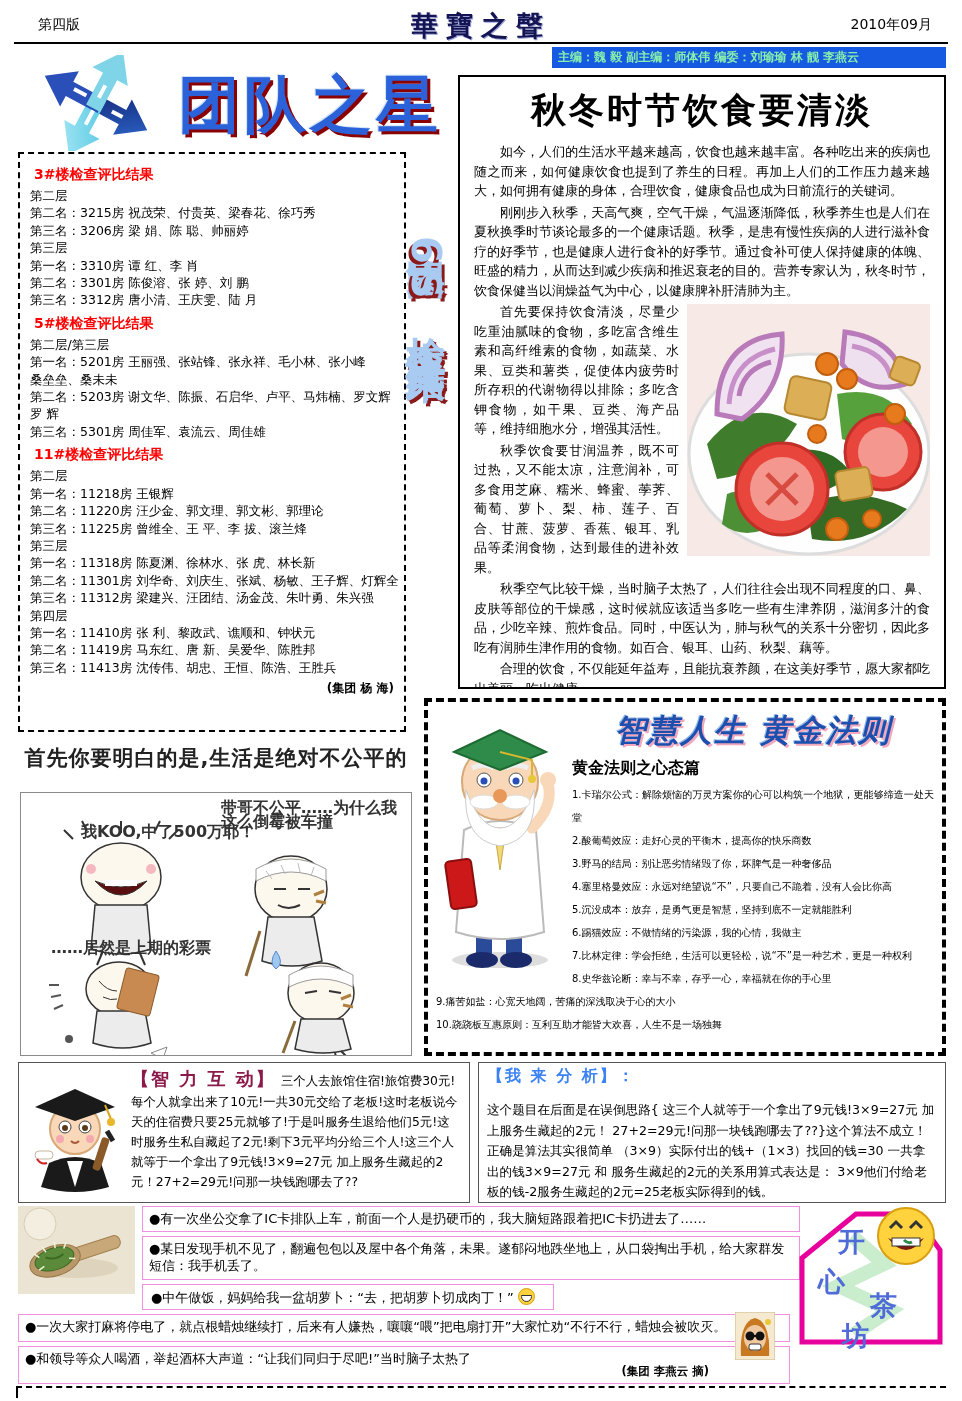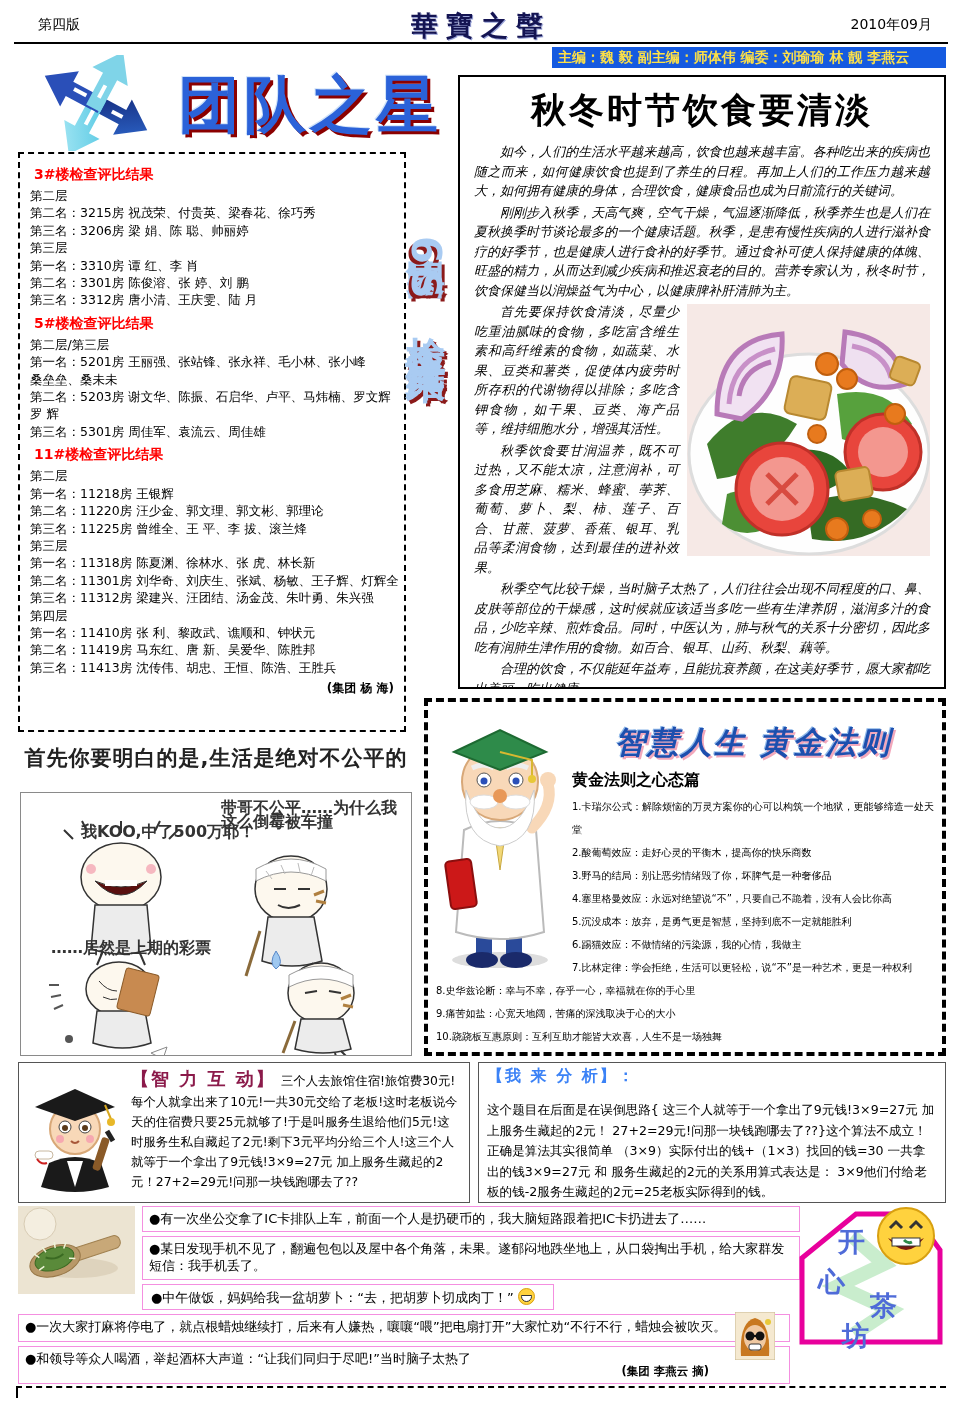--- a/index.html
+++ b/index.html
@@ -6,21 +6,21 @@
   .page{position:relative;width:962px;height:1401px;background:#fff;margin:0 auto;
         font-family:"DejaVu Sans","Liberation Sans",sans-serif;color:#000;overflow:hidden;}
   
   .hdr-edition{position:absolute;left:38px;top:16px;font-size:14px;}
   .hdr-mast{position:absolute;left:0;right:0;top:8px;text-align:center;
             font-family:"Liberation Serif",serif;font-weight:bold;font-size:27px;
             color:#141452;letter-spacing:8px;text-shadow:1px 1px 0 #9aa4d8;}
   .hdr-date{position:absolute;right:30px;top:16px;font-size:14px;}
   .hdr-rule{position:absolute;left:14px;right:14px;top:42px;height:2px;background:#000;}
   .editor-bar{position:absolute;left:552px;top:47px;width:394px;height:21px;background:#155ae0;
-              color:#fde047;font-size:14px;font-weight:bold;line-height:21px;padding-left:6px;
+              color:#86efac;font-size:12px;font-weight:bold;line-height:21px;padding-left:6px;
               box-sizing:border-box;white-space:nowrap;overflow:hidden;}
   
   .logo{position:absolute;left:20px;top:55px;width:152px;height:96px;}
   .team-title{position:absolute;left:178px;top:60px;font-size:62px;font-weight:bold;
               color:#2b62d9;letter-spacing:4px;line-height:90px;
               text-shadow:3px 3px 0 #8b0000,-1px -1px 0 #cfe2f8;}
   
   .left-box{position:absolute;left:18px;top:152px;width:388px;height:580px;
             border:2px dashed #000;box-sizing:border-box;padding:6px 10px;overflow:hidden;}
   .sec-title{color:#f00;font-weight:bold;font-size:14px;margin:6px 0 3px 4px;}
@@ -28,28 +28,28 @@
   .sig{font-size:12px;font-weight:bold;text-align:right;margin-top:4px;}
   
   .vert-title{position:absolute;left:404px;top:224px;width:50px;height:420px;
               writing-mode:vertical-rl;font-size:40px;font-weight:bold;color:#a9cbf2;
               letter-spacing:6px;text-shadow:3px 3px 0 #8b1a1a;}
   
   .article-box{position:absolute;left:458px;top:75px;width:488px;height:614px;
                border:2px solid #000;box-sizing:border-box;padding:8px 14px;overflow:hidden;}
   .art-title{text-align:center;font-family:"Liberation Serif",serif;font-weight:bold;
              font-size:35px;letter-spacing:3px;margin:2px 0 8px 0;}
-  .art-p{font-size:13px;line-height:19.5px;text-align:justify;text-indent:2em;margin:0 0 2px 0;font-style:italic;}
+  .art-p{font-size:13px;line-height:19.5px;text-align:justify;text-indent:2em;margin:0 0 2px 0;}
   .salad-fig{float:right;width:243px;height:252px;margin:2px 0 4px 8px;}
   
   .wisdom-box{position:absolute;left:424px;top:698px;width:522px;height:358px;
               border:4px dashed #000;box-sizing:border-box;padding:4px 8px;overflow:hidden;}
   .prof-fig{float:left;width:128px;height:262px;margin:4px 8px 2px 0;}
   .wis-title{text-align:center;font-size:31px;font-weight:bold;font-style:italic;
-             color:#1d4fae;letter-spacing:2px;margin:16px 0 6px 0;
+             color:#1d4fae;letter-spacing:2px;margin:4px 0 6px 0;
              text-shadow:2px 2px 0 #f2a8bc,-1px -1px 0 #8fb8e8;}
   .wis-sub{font-size:16px;font-weight:bold;margin:0 0 4px 2px;}
   .wisdom-box .rule{font-size:10px;line-height:23px;text-align:justify;}
   
   .comic-title{position:absolute;left:20px;top:744px;width:392px;text-align:center;
                font-size:21px;font-weight:bold;color:#222;letter-spacing:1px;}
   .comic-box{position:absolute;left:20px;top:792px;width:392px;height:264px;
              border:1px solid #8a8a8a;background:#fff;box-sizing:border-box;overflow:hidden;}
   .comic-box svg{position:absolute;left:0;top:0;}
   .cap{position:absolute;font-size:16px;font-weight:bold;color:#333;line-height:14px;}

